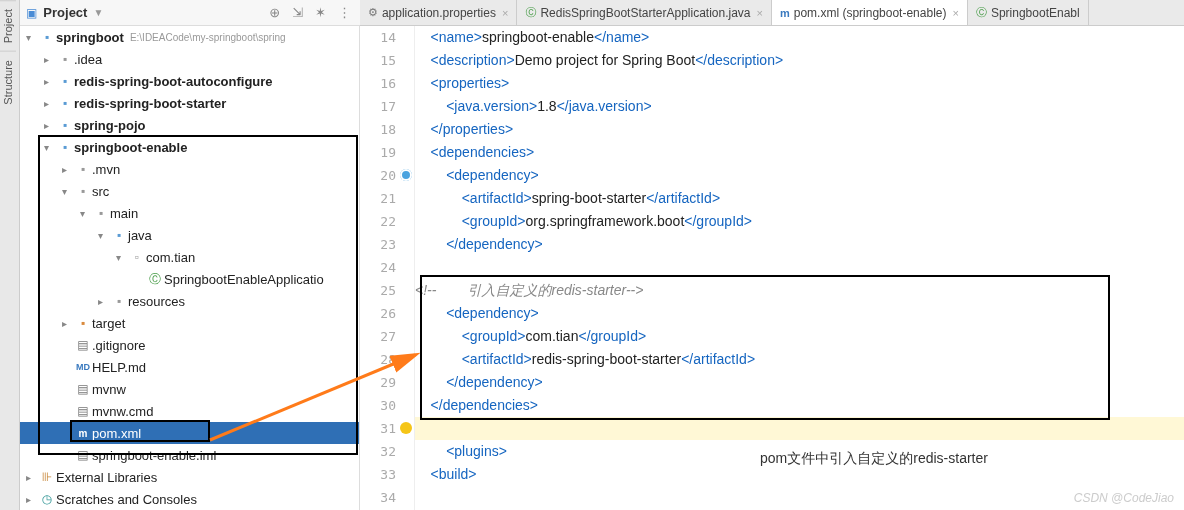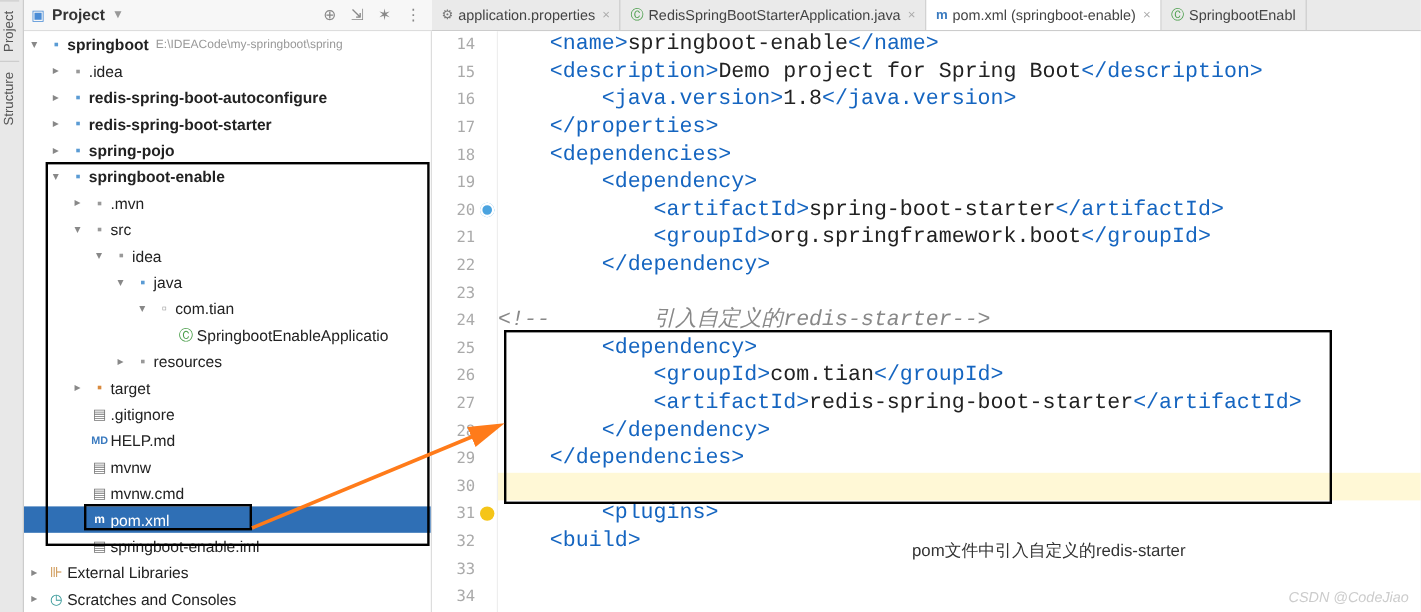--- a/index.html
+++ b/index.html
@@ -146,22 +146,22 @@
 }
 .gutter .gline { height: 23px; line-height: 23px; padding-right: 18px; position: relative; }
 .gutter .gmark {
   position: absolute; right: 2px; top: 5px;
   width: 12px; height: 12px; border-radius: 50%;
 }
 .gmark.blue { background: #4aa3df; box-shadow: inset 0 0 0 2px #fff; }
 .gmark.yellow { background: #f5c518; }
 .code {
   flex: 1;
-  font-family: Liberation Mono, monospace;
-  font-size: 18px;
+  font-family: Liberation Sans, sans-serif;
+  font-size: 14px;
   color: #222;
   position: relative;
 }
 .cline { height: 23px; line-height: 23px; white-space: pre; }
 .cline.hl-yellow { background: #fff8d6; }
 .tag { color: #1565c0; }
 .txt { color: #222; }
 .comment { color: #888; font-style: italic; }
 .annotation {
   position: absolute;
@@ -235,21 +235,21 @@
     <span class="label">.mvn</span>
   </div>
   <div class="tree-row ind2">
     <span class="arrow">▾</span>
     <span class="icon folder-gray">▪</span>
     <span class="label">src</span>
   </div>
   <div class="tree-row ind3">
     <span class="arrow">▾</span>
     <span class="icon folder-gray">▪</span>
-    <span class="label">idea</span>
+    <span class="label">main</span>
   </div>
   <div class="tree-row ind4">
     <span class="arrow">▾</span>
     <span class="icon folder-blue">▪</span>
     <span class="label">java</span>
   </div>
   <div class="tree-row ind5">
     <span class="arrow">▾</span>
     <span class="icon folder-gray">▫</span>
     <span class="label">com.tian</span>
@@ -353,20 +353,21 @@
     <div class="gline">29</div>
     <div class="gline">30</div>
     <div class="gline"><span>31</span><span class="gmark yellow"></span></div>
     <div class="gline">32</div>
     <div class="gline">33</div>
     <div class="gline">34</div>
   </div>
   <div class="code">
     <div class="cline">    <span class="tag">&lt;name&gt;</span><span class="txt">springboot-enable</span><span class="tag">&lt;/name&gt;</span></div>
     <div class="cline">    <span class="tag">&lt;description&gt;</span><span class="txt">Demo project for Spring Boot</span><span class="tag">&lt;/description&gt;</span></div>
+    <div class="cline">    <span class="tag">&lt;properties&gt;</span></div>
     <div class="cline">        <span class="tag">&lt;java.version&gt;</span><span class="txt">1.8</span><span class="tag">&lt;/java.version&gt;</span></div>
     <div class="cline">    <span class="tag">&lt;/properties&gt;</span></div>
     <div class="cline">    <span class="tag">&lt;dependencies&gt;</span></div>
     <div class="cline">        <span class="tag">&lt;dependency&gt;</span></div>
     <div class="cline">            <span class="tag">&lt;artifactId&gt;</span><span class="txt">spring-boot-starter</span><span class="tag">&lt;/artifactId&gt;</span></div>
     <div class="cline">            <span class="tag">&lt;groupId&gt;</span><span class="txt">org.springframework.boot</span><span class="tag">&lt;/groupId&gt;</span></div>
     <div class="cline">        <span class="tag">&lt;/dependency&gt;</span></div>
     <div class="cline"> </div>
     <div class="cline"><span class="comment">&lt;!--</span><span class="comment">        </span><span class="comment">引入自定义的redis-starter</span><span class="comment">--&gt;</span></div>
     <div class="cline">        <span class="tag">&lt;dependency&gt;</span></div>

